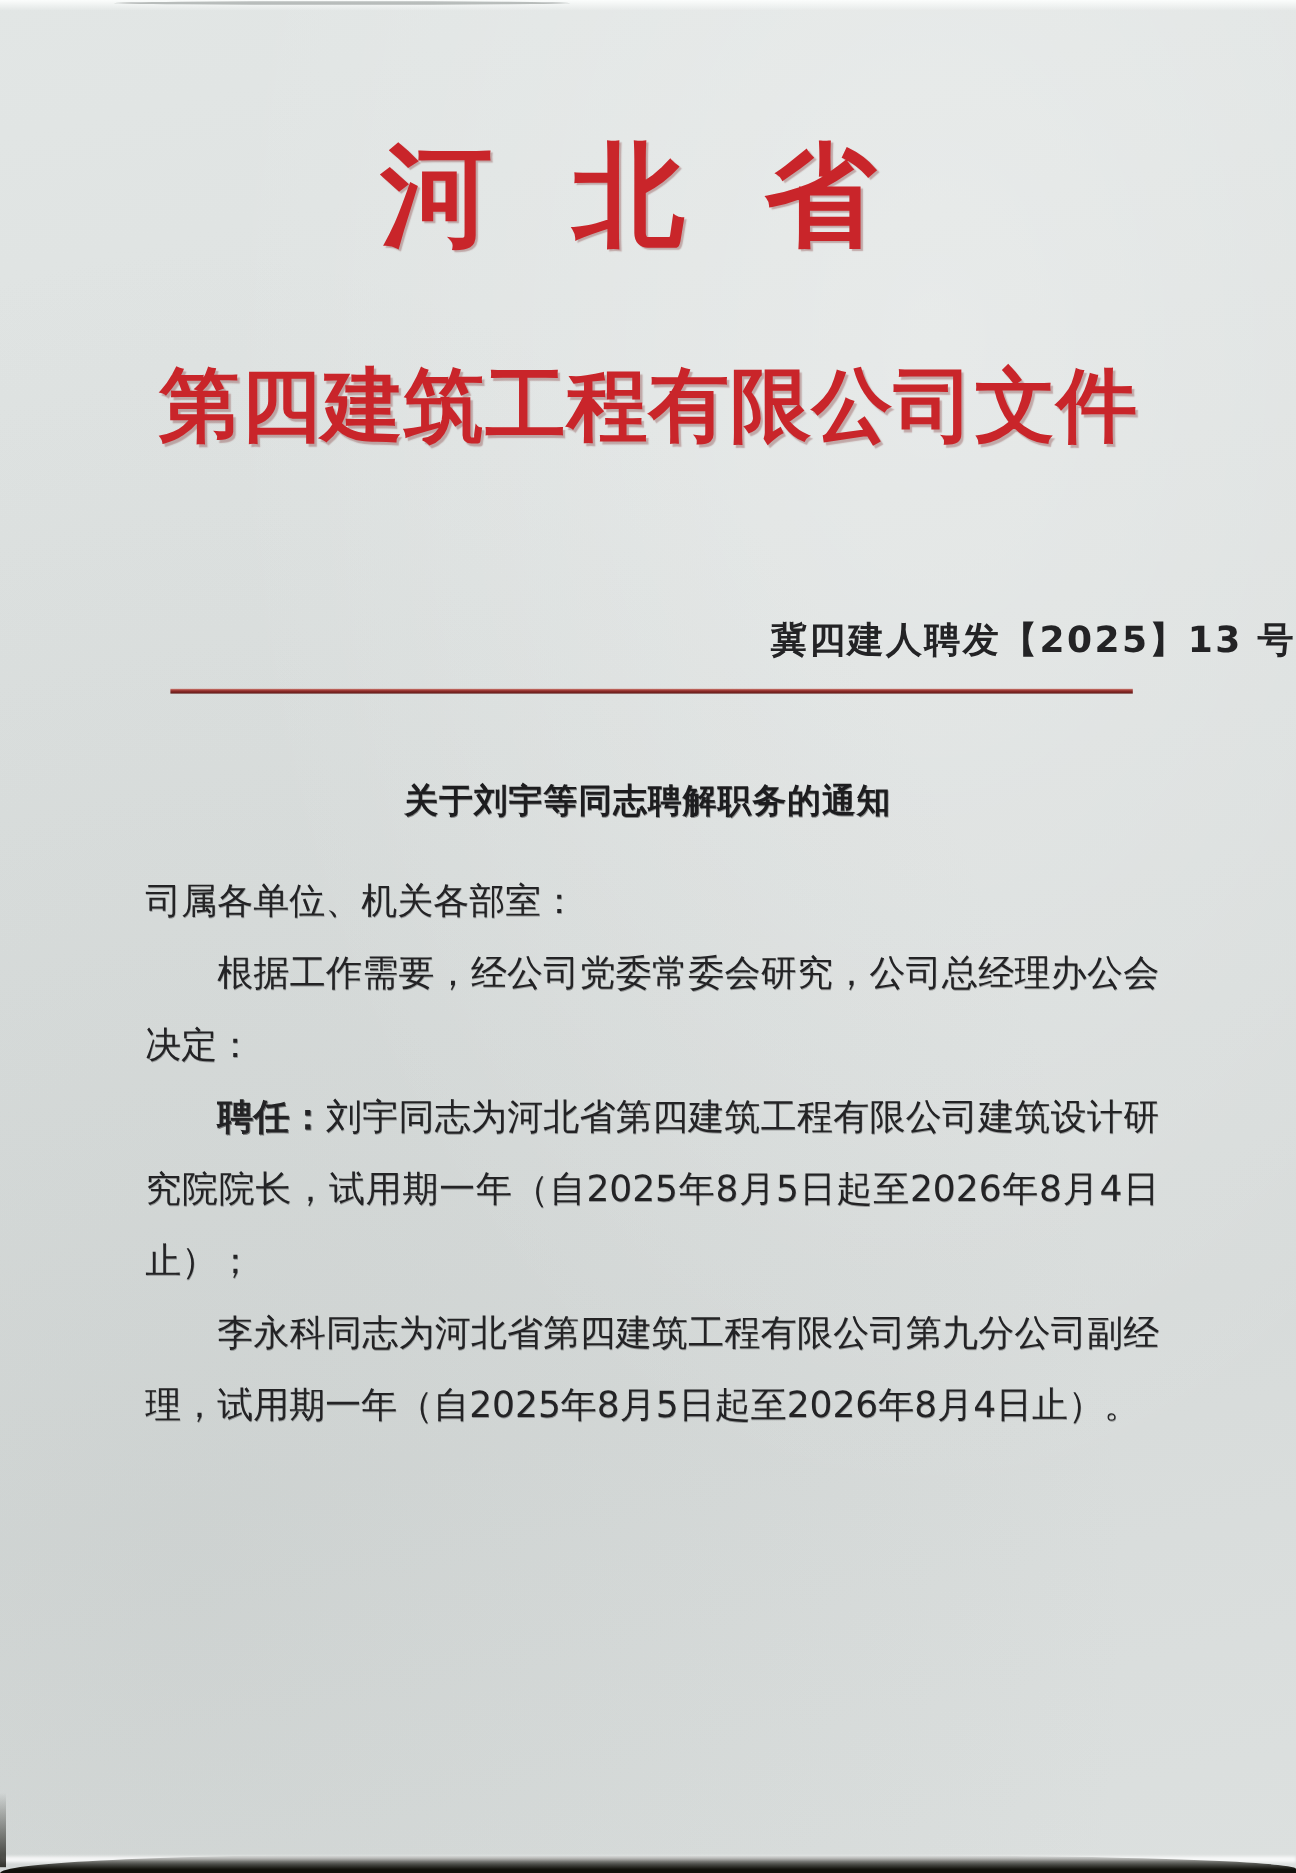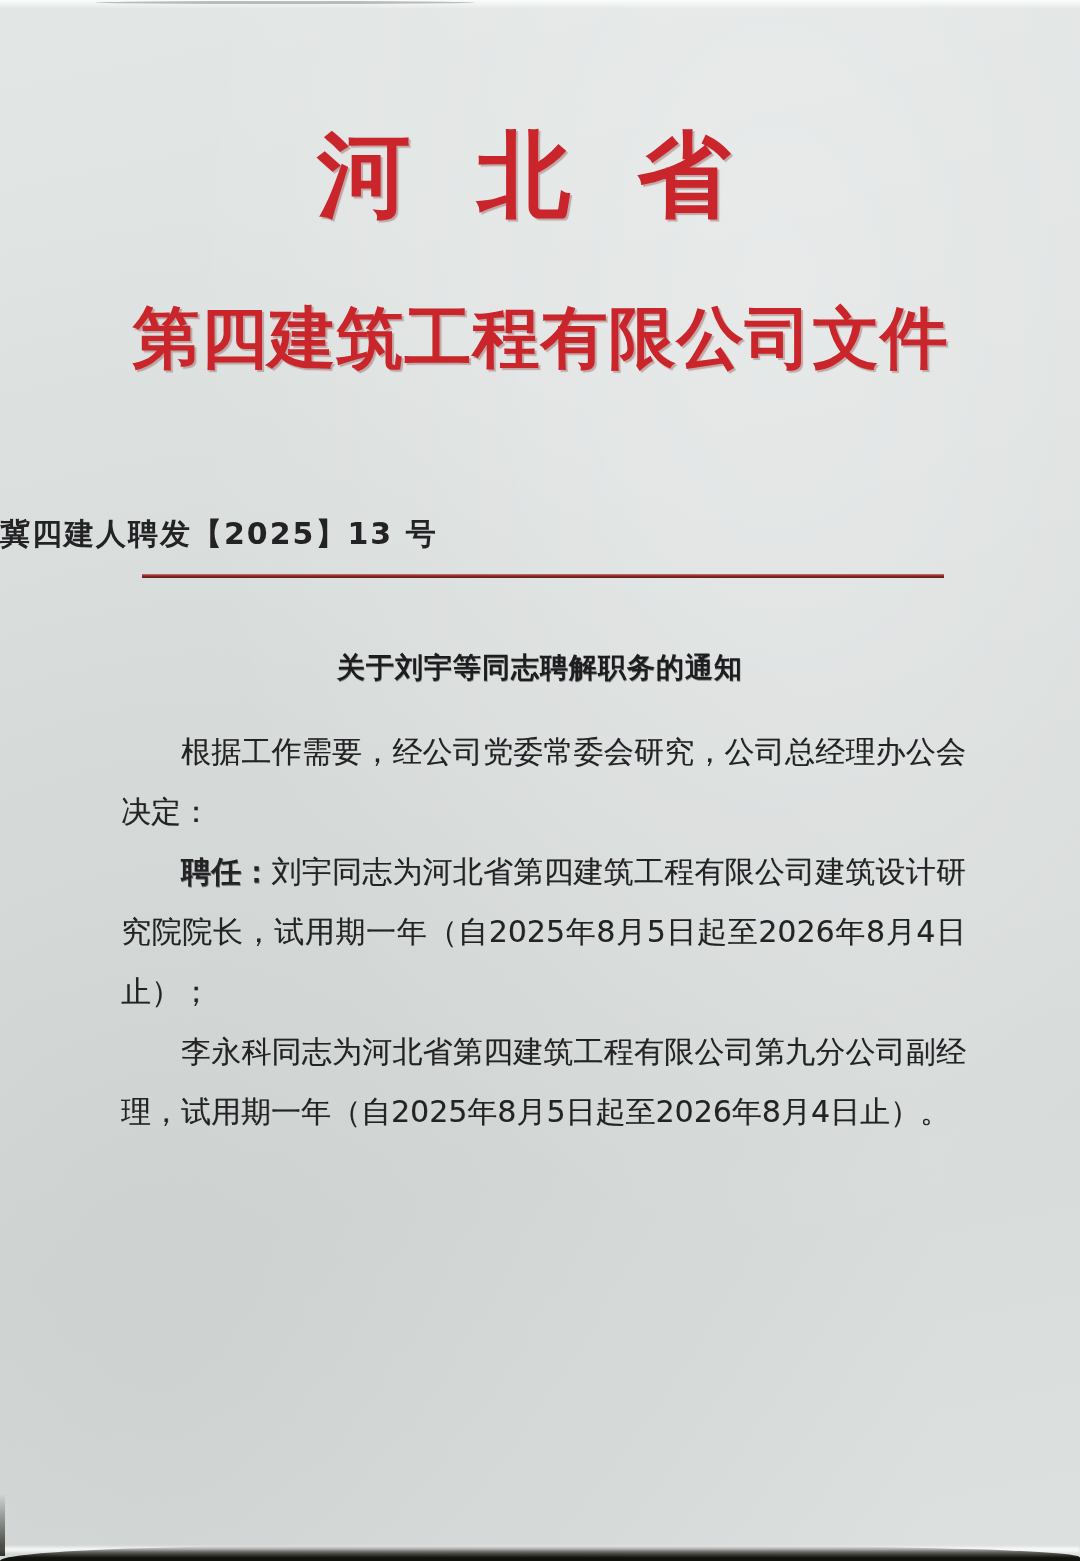--- a/index.html
+++ b/index.html
@@ -38,40 +38,40 @@
     position: absolute; left: 0; right: 0; bottom: 0; height: 15px;
     background: linear-gradient(to bottom, rgba(18,18,12,0) 0%, rgba(18,18,12,0.55) 35%, #12120c 78%);
     border-radius: 45% 55% 0 0 / 170% 130% 0 0;
   }
   .left-edge-shadow {
     position: absolute; left: 0; bottom: 5px; width: 5px; height: 62px;
     background: linear-gradient(to top, rgba(22,22,16,0.85), rgba(22,22,16,0));
   }
   
   .org-name-1 {
-    position: absolute; top: 128px; left: 0; width: 100%;
+    position: absolute; top: 116px; left: 0; width: 100%;
     text-align: center; text-indent: 0.37em;
     font-family: "DejaVu Serif", "DejaVu Sans", serif;
     font-size: 93px; font-weight: 800; line-height: 1;
     letter-spacing: 0.72em;
     color: var(--header-red, #c9252a);
     text-shadow: 2px 2px 1px rgba(110,20,20,0.30);
   }
   .org-name-2 {
     position: absolute; top: 289px; left: 0; width: 100%;
     text-align: center;
     font-family: "DejaVu Serif", "DejaVu Sans", serif;
     font-size: 67px; font-weight: 700; line-height: 1.45;
     letter-spacing: 1px; text-indent: 1px;
     color: var(--header-red, #c9252a);
     text-shadow: 2px 2px 1px rgba(110,20,20,0.30);
   }
   .doc-number {
     position: absolute; top: 514px; left: 0; width: 100%;
-    text-align: left;
+    text-align: right;
     font-size: 30px; font-weight: 700; line-height: 40px;
     letter-spacing: 2px;
     color: var(--body-text, #232325);
   }
   .red-rule {
     position: absolute; top: 574px; left: 142px; width: 802px; height: 4px;
     background: linear-gradient(to bottom, #cf7a70 0%, var(--rule-red, #8f2b28) 45%, #5f1b19 100%);
   }
   .doc-title {
     position: absolute; top: 640px; left: 0; width: 100%; margin: 0;
@@ -106,20 +106,21 @@
 
     <div class="org-name-2">第四建筑工程有限公司文件</div>
 
     <div class="doc-number">冀四建人聘发【2025】13 号</div>
 
     <div class="red-rule"></div>
 
     <h1 class="doc-title">关于刘宇等同志聘解职务的通知</h1>
 
     <div class="body-block">
+      <p class="salutation">司属各单位、机关各部室：</p>
 
       <p class="para"><span>根据工作需要，经公司党委常委会研究，公司总经理办公会决定：</span></p>
 
       <p class="para"><b class="lead">聘任：</b><span>刘宇同志为河北省第四建筑工程有限公司建筑设计研究院院长，试用期一年（自2025年8月5日起至2026年8月4日止）；</span></p>
 
 
       <p class="para"><span>李永科同志为河北省第四建筑工程有限公司第九分公司副经理，试用期一年（自2025年8月5日起至2026年8月4日止）。</span></p>
 
     </div>
 

